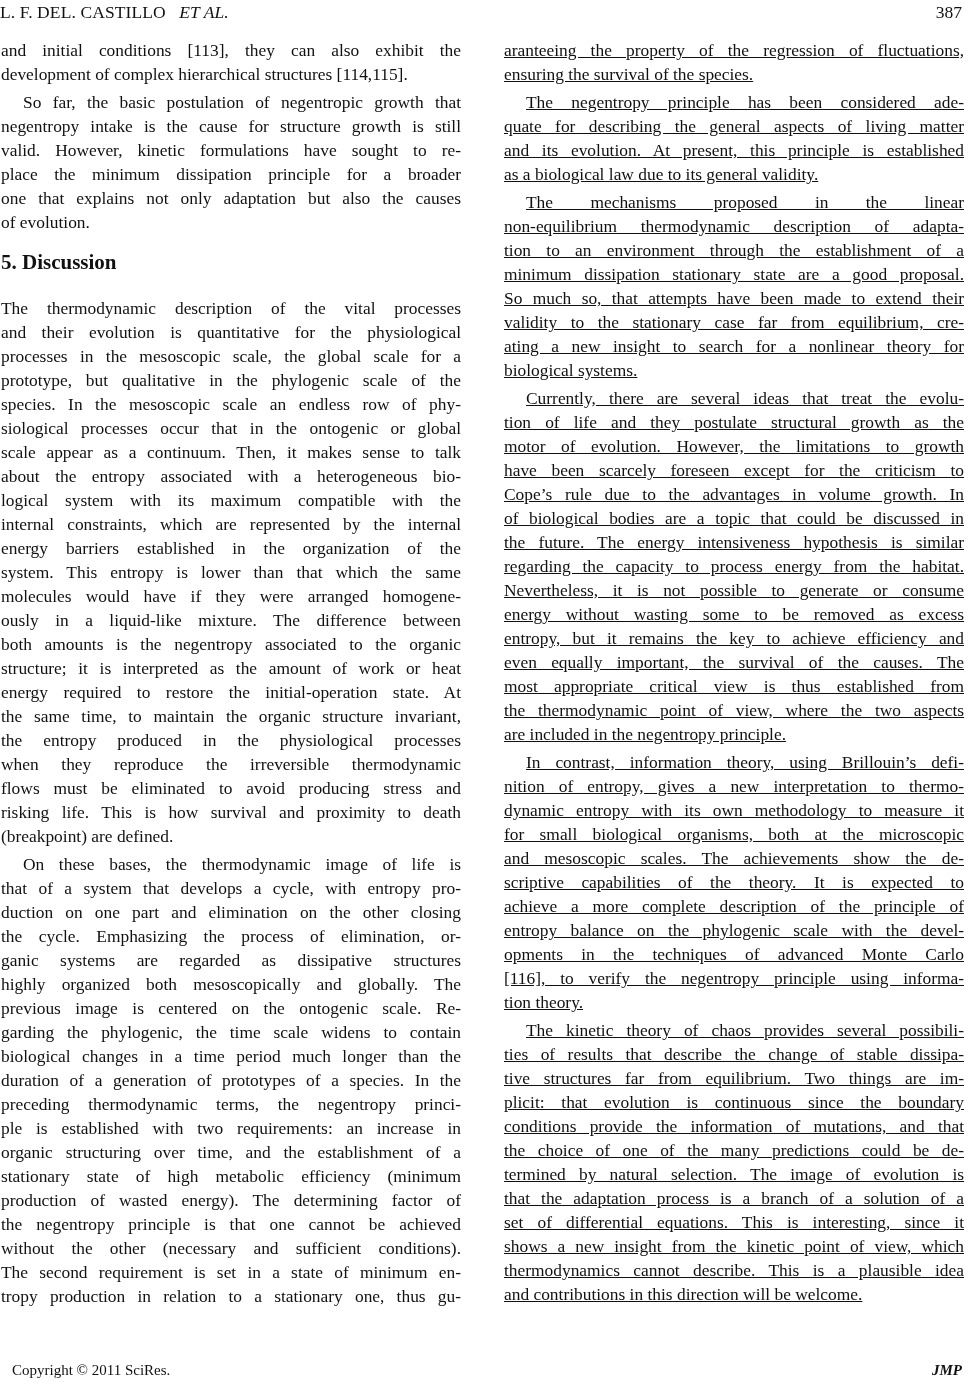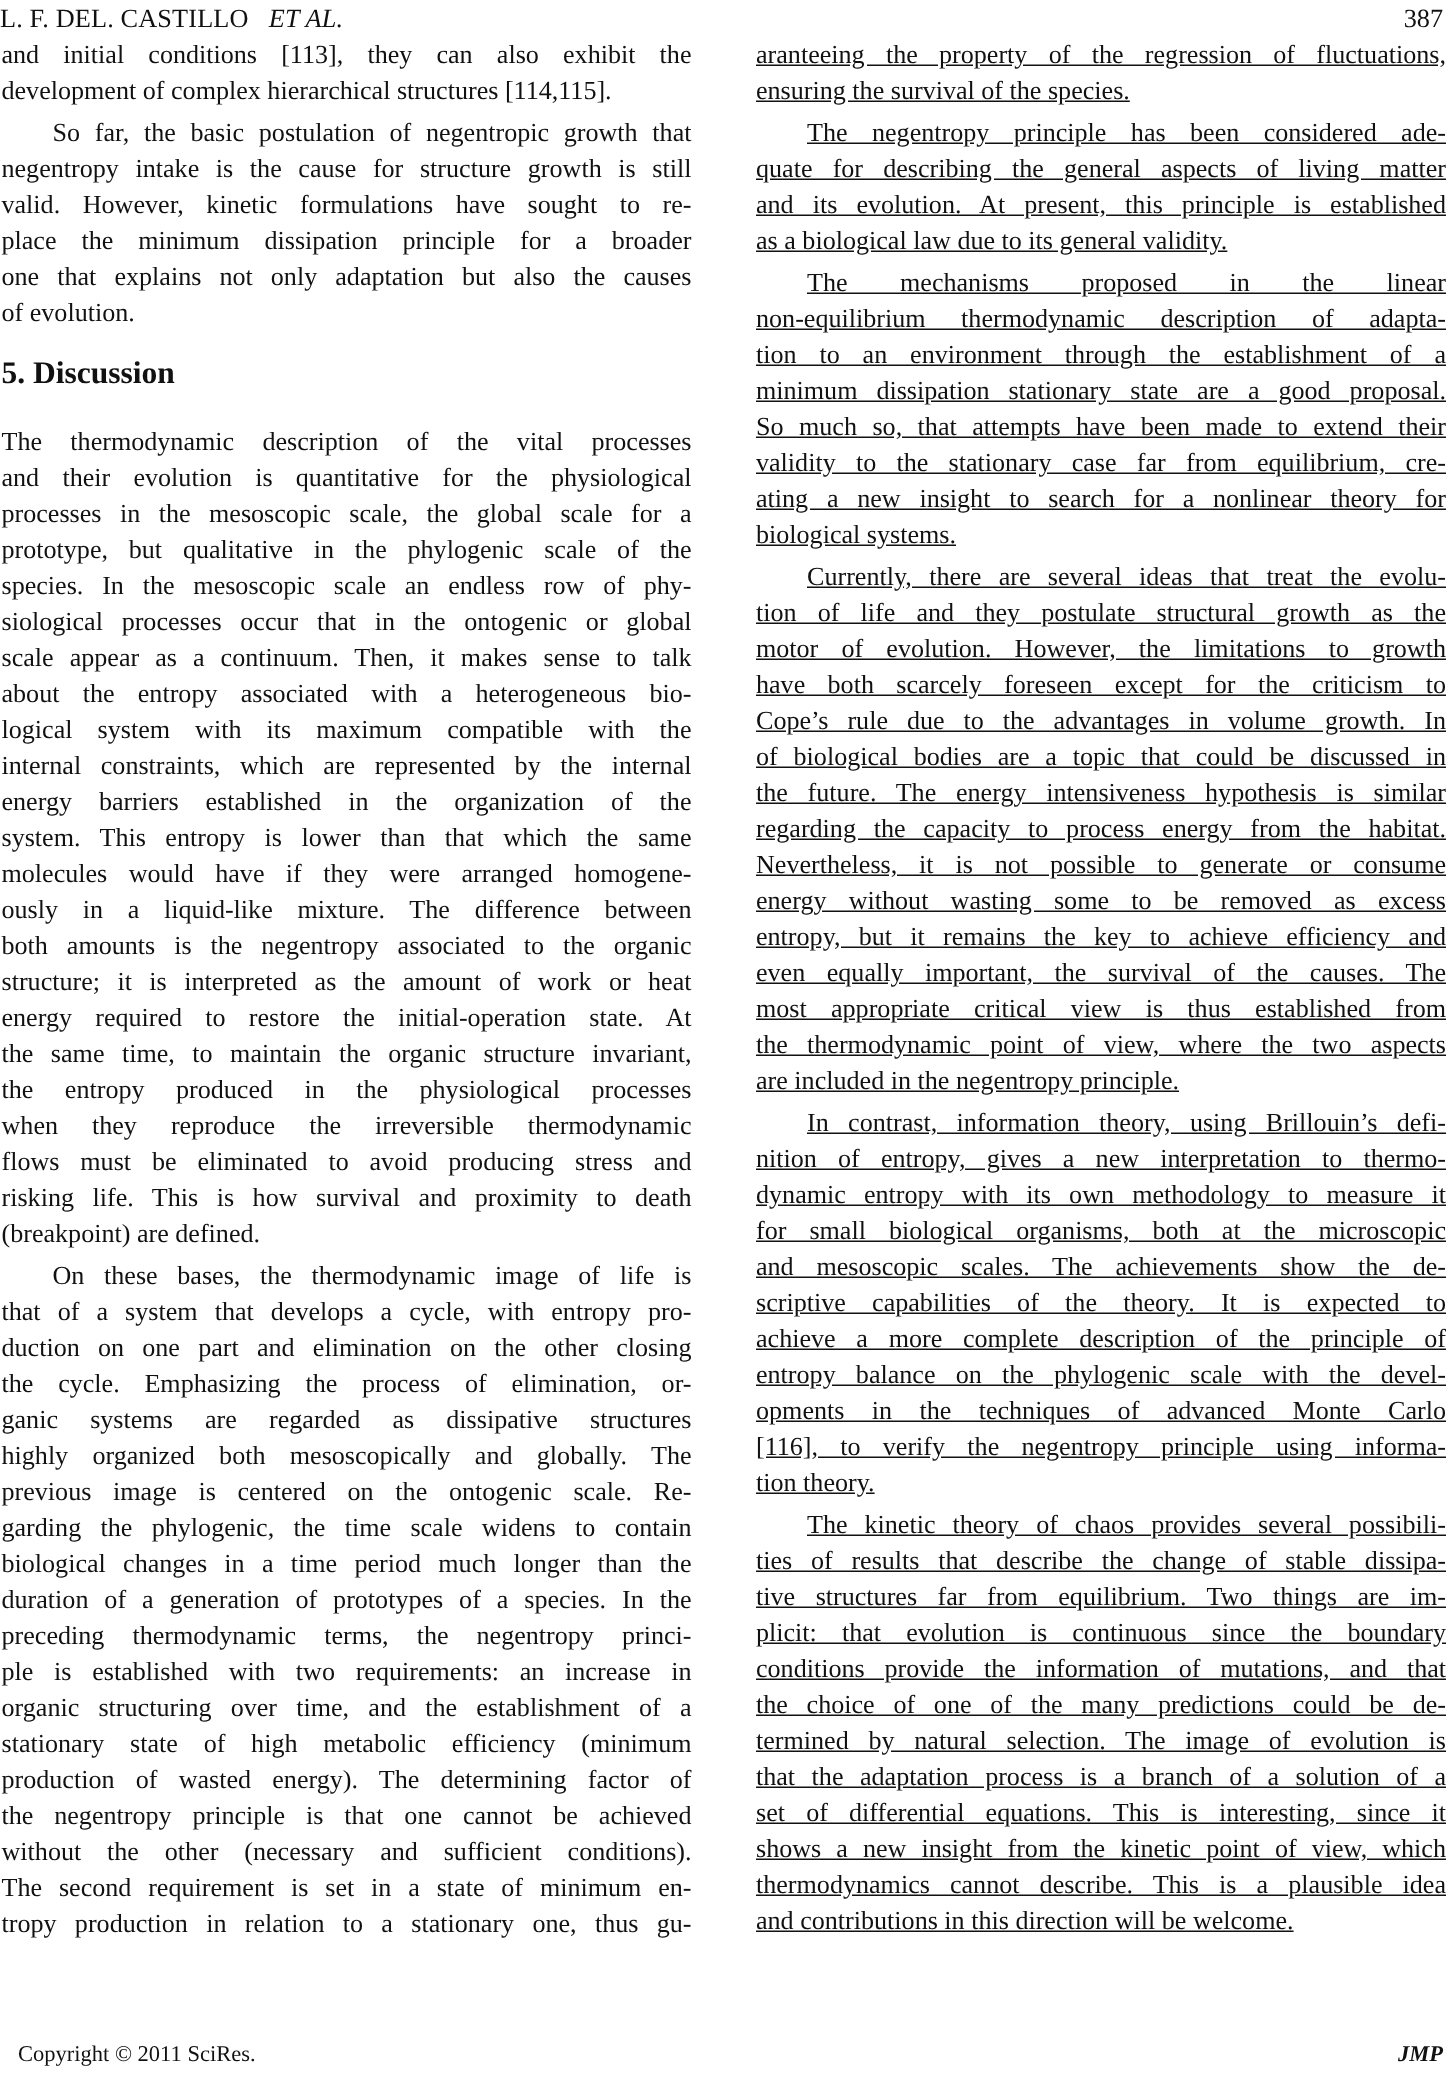--- a/index.html
+++ b/index.html
@@ -2,26 +2,26 @@
 <html><head>
 <meta charset="utf-8">
 <style>
   html, body { margin:0; padding:0; background:#ffffff; }
   body { width:968px; height:1386px; position:relative; overflow:hidden;
          font-family:"Liberation Serif", "DejaVu Serif", serif; color:#111; }
   .header { position:absolute; top:2px; left:0; width:968px; height:24px; }
   .header .title { position:absolute; left:0; width:968px; top:0; text-align:left; font-size:17.5px; letter-spacing:0.1px; }
   .header .title i { font-style:italic; }
   .header .pageno { position:absolute; right:6px; top:0; font-size:17.5px; }
-  .col { position:absolute; top:24px; font-size:17.4px; }
+  .col { position:absolute; top:38px; font-size:17.4px; }
   .col.left { left:1px; width:460px; }
   .col.right { left:504px; width:460px;text-decoration:underline; }
   .line { height:24px; line-height:24px; white-space:nowrap; text-align:justify; text-align-last:justify; overflow:visible; }
   .line.last { text-align-last:left; }
-  .line.indent { padding-left:22px;margin-left:12px; }
+  .line.indent { padding-left:22px; }
   .heading { font-family:Liberation Serif, serif; font-weight:bold; font-size:21px; height:24px; line-height:24px; }
   .gap-sm { height:4px; }
   .gap-head-top { height:16px; }
   .gap-head-bot { height:22px; }
   .footer { position:absolute; top:1362px; left:0; width:968px; height:20px; font-size:15px; }
   .footer .copy { position:absolute; left:12px; top:0; }
   .footer .journal { position:absolute; right:6px; top:0; font-weight:bold; font-style:italic; }
 </style>
 </head>
 <body>
@@ -120,21 +120,21 @@
       <div class="line">So much so, that attempts have been made to extend their</div>
       <div class="line">validity to the stationary case far from equilibrium, cre-</div>
       <div class="line">ating a new insight to search for a nonlinear theory for</div>
       <div class="line last">biological systems.</div>
     </div>
     <div class="gap-sm"></div>
     <div>
       <div class="line indent">Currently, there are several ideas that treat the evolu-</div>
       <div class="line">tion of life and they postulate structural growth as the</div>
       <div class="line">motor of evolution. However, the limitations to growth</div>
-      <div class="line">have both scarcely foreseen except for the criticism to</div>
+      <div class="line">have been scarcely foreseen except for the criticism to</div>
       <div class="line">Cope’s rule due to the advantages in volume growth. In</div>
       <div class="line">of biological bodies are a topic that could be discussed in</div>
       <div class="line">the future. The energy intensiveness hypothesis is similar</div>
       <div class="line">regarding the capacity to process energy from the habitat.</div>
       <div class="line">Nevertheless, it is not possible to generate or consume</div>
       <div class="line">energy without wasting some to be removed as excess</div>
       <div class="line">entropy, but it remains the key to achieve efficiency and</div>
       <div class="line">even equally important, the survival of the causes. The</div>
       <div class="line">most appropriate critical view is thus established from</div>
       <div class="line">the thermodynamic point of view, where the two aspects</div>

